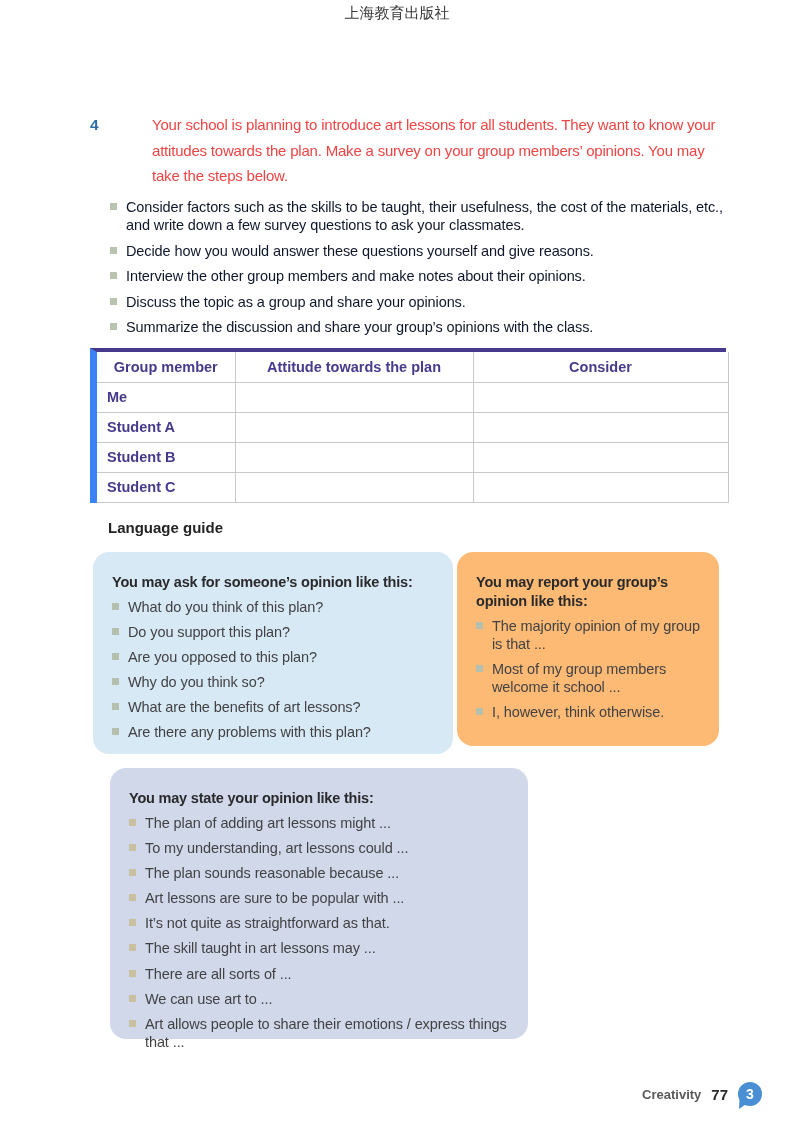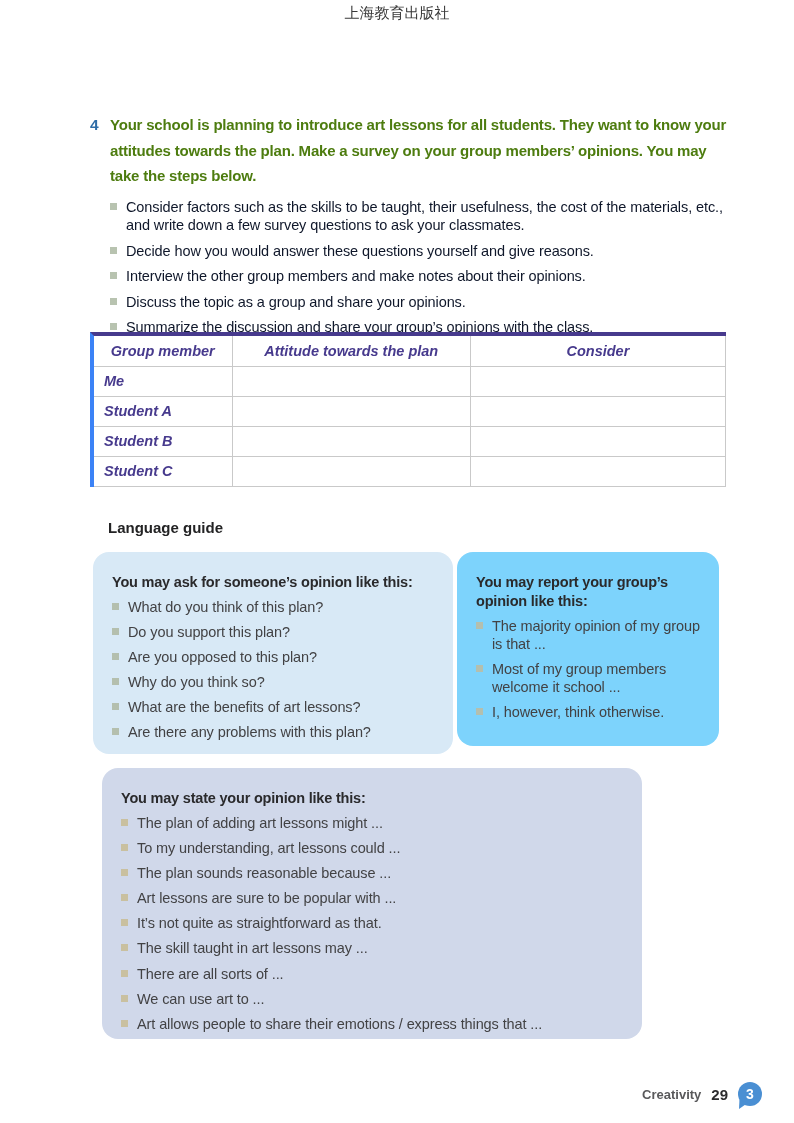--- a/index.html
+++ b/index.html
@@ -21,40 +21,39 @@
   }
 
   
   .task { position:absolute; left:90px; top:112px; width:640px; }
   .task-head { display:flex; }
   .task-num {
     flex:0 0 20px; font-weight:bold; font-size:15.5px;
     color:#2e6ca6; line-height:1.65;
   }
   .task-title {
-    font-weight:bold; font-size:15px; letter-spacing:-0.2px;
-    color:#4d7c0f; line-height:1.7;
+    font-weight:normal; font-size:15px; letter-spacing:-0.2px;
+    color:#ef4444; line-height:1.7;margin-left:42px;
   }
   .steps { list-style:none; margin-top:9px; margin-left:20px; }
   .steps li {
     display:flex; align-items:flex-start;
     font-size:14.5px; line-height:1.28; color:#0f172a;
     margin-bottom:7px; letter-spacing:-0.1px;
   }
   .sq {
     flex:0 0 7px; width:7px; height:7px; margin:5px 9px 0 0;
     background:#b8c3b0; display:inline-block;
   }
 
   
   .tbl-wrap {
-    position:absolute; left:90px; top:332px; width:636px;
+    position:absolute; left:90px; top:348px; width:636px;
     border-top:4px solid #473a8d;
-    border-left:4px solid #3b82f6;
-    font-style:italic;
+    border-left:7px solid #3b82f6;
   }
   table.survey { width:100%; border-collapse:collapse; table-layout:fixed; }
   table.survey col.c1 { width:138px; }
   table.survey col.c2 { width:238px; }
   table.survey col.c3 { width:255px; }
   table.survey th, table.survey td {
     border:1px solid #c9c9c9; height:30px;
     font-size:14.5px; padding:0 10px;
   }
   table.survey th {
@@ -77,22 +76,22 @@
     font-weight:bold; font-size:14.5px; color:#2a2a2c;
     letter-spacing:-0.2px; line-height:1.3; margin-bottom:6px;
   }
   .gbox ul { list-style:none; }
   .gbox li {
     display:flex; align-items:flex-start;
     font-size:14.5px; line-height:1.25; color:#424244;
     margin-bottom:7px; letter-spacing:-0.1px;
   }
   .ask-box   { left:93px;  top:552px; width:360px; height:202px; background:#d8e9f6; }
-  .report-box{ left:457px; top:552px; width:262px; height:194px; background:#7dd3fc; }
-  .state-box { left:102px;  top:768px; width:540px; height:271px; background:#d0d8ea; }
+  .report-box{ left:457px; top:552px; width:262px; height:194px; background:#fdba74; }
+  .state-box { left:110px;  top:768px; width:418px; height:271px; background:#d0d8ea; }
   .ask-box .sq, .report-box .sq { background:#b4bfae; }
   .state-box .sq { background:#c9c0a0; }
 
   
   .footer {
     position:absolute; top:1081px; right:32px;
     display:flex; align-items:center; gap:10px; height:26px;
   }
   .footer .section { font-weight:bold; font-size:13px; color:#59595b; }
   .footer .pagenum { font-weight:bold; font-size:15px; color:#2b2b2d; }
@@ -269,17 +268,17 @@
         </li>
       <li>
           <span class="sq"></span>
           <span>Art allows people to share their emotions / express things that ...</span>
         </li>
     </ul>
   </div>
 
   <div class="footer">
     <span class="section">Creativity</span>
-    <span class="pagenum">29</span>
+    <span class="pagenum">77</span>
     <span class="badge">3</span>
   </div>
 
 </div>
 
 </body></html>

